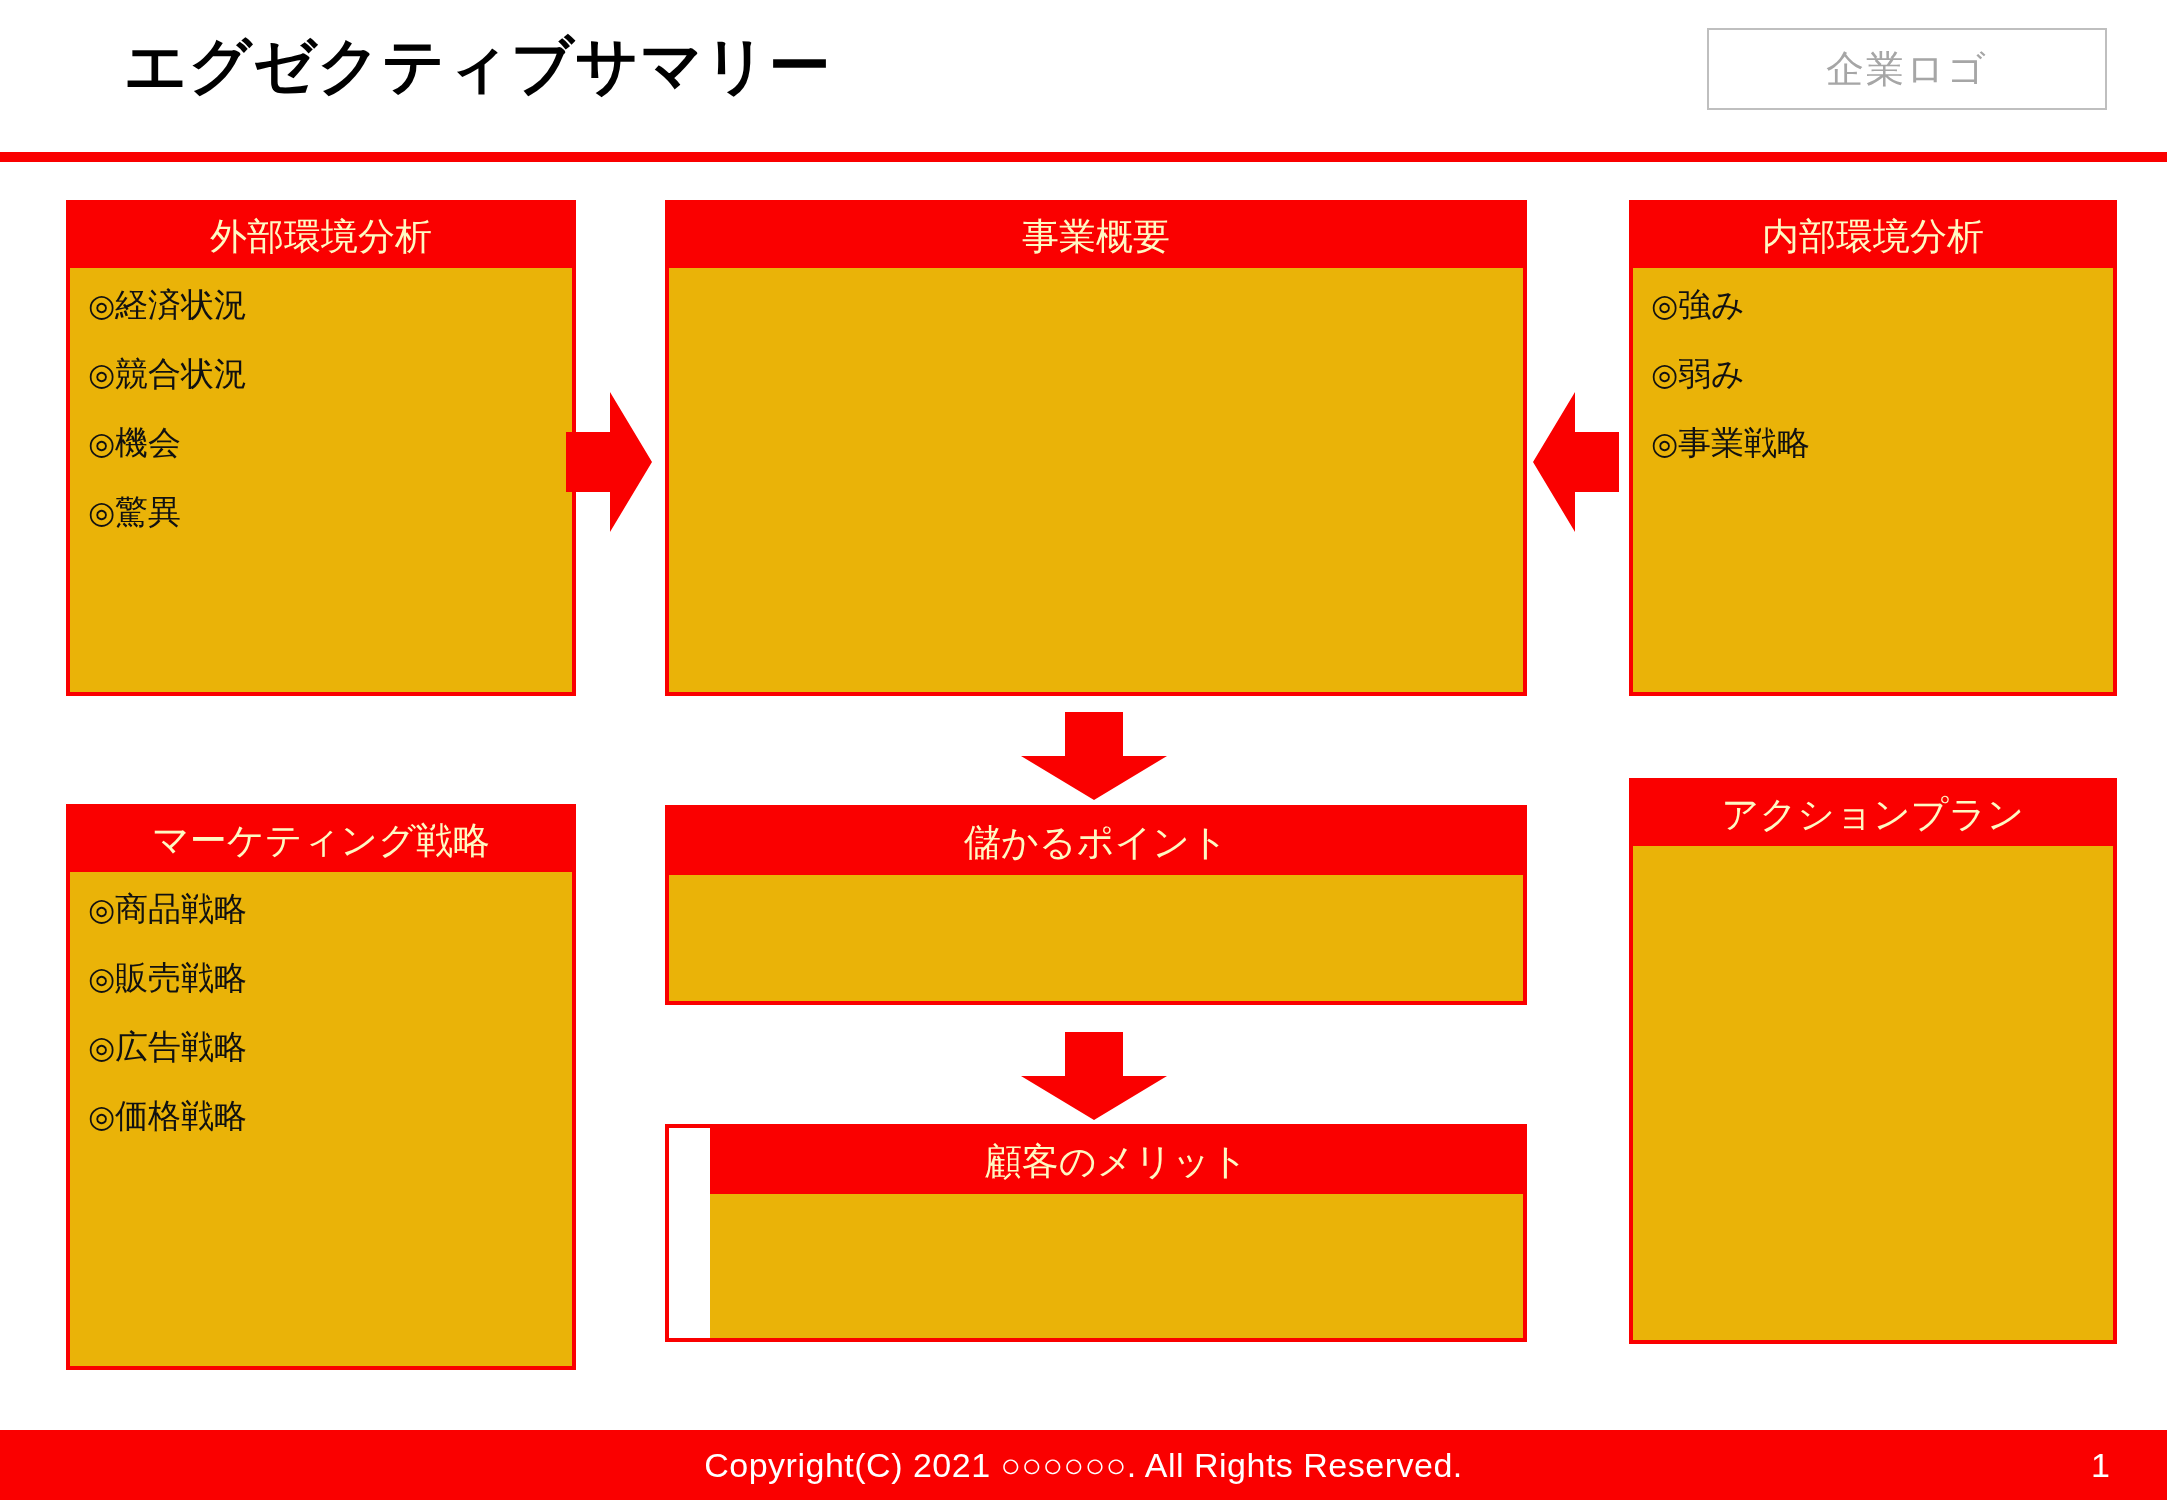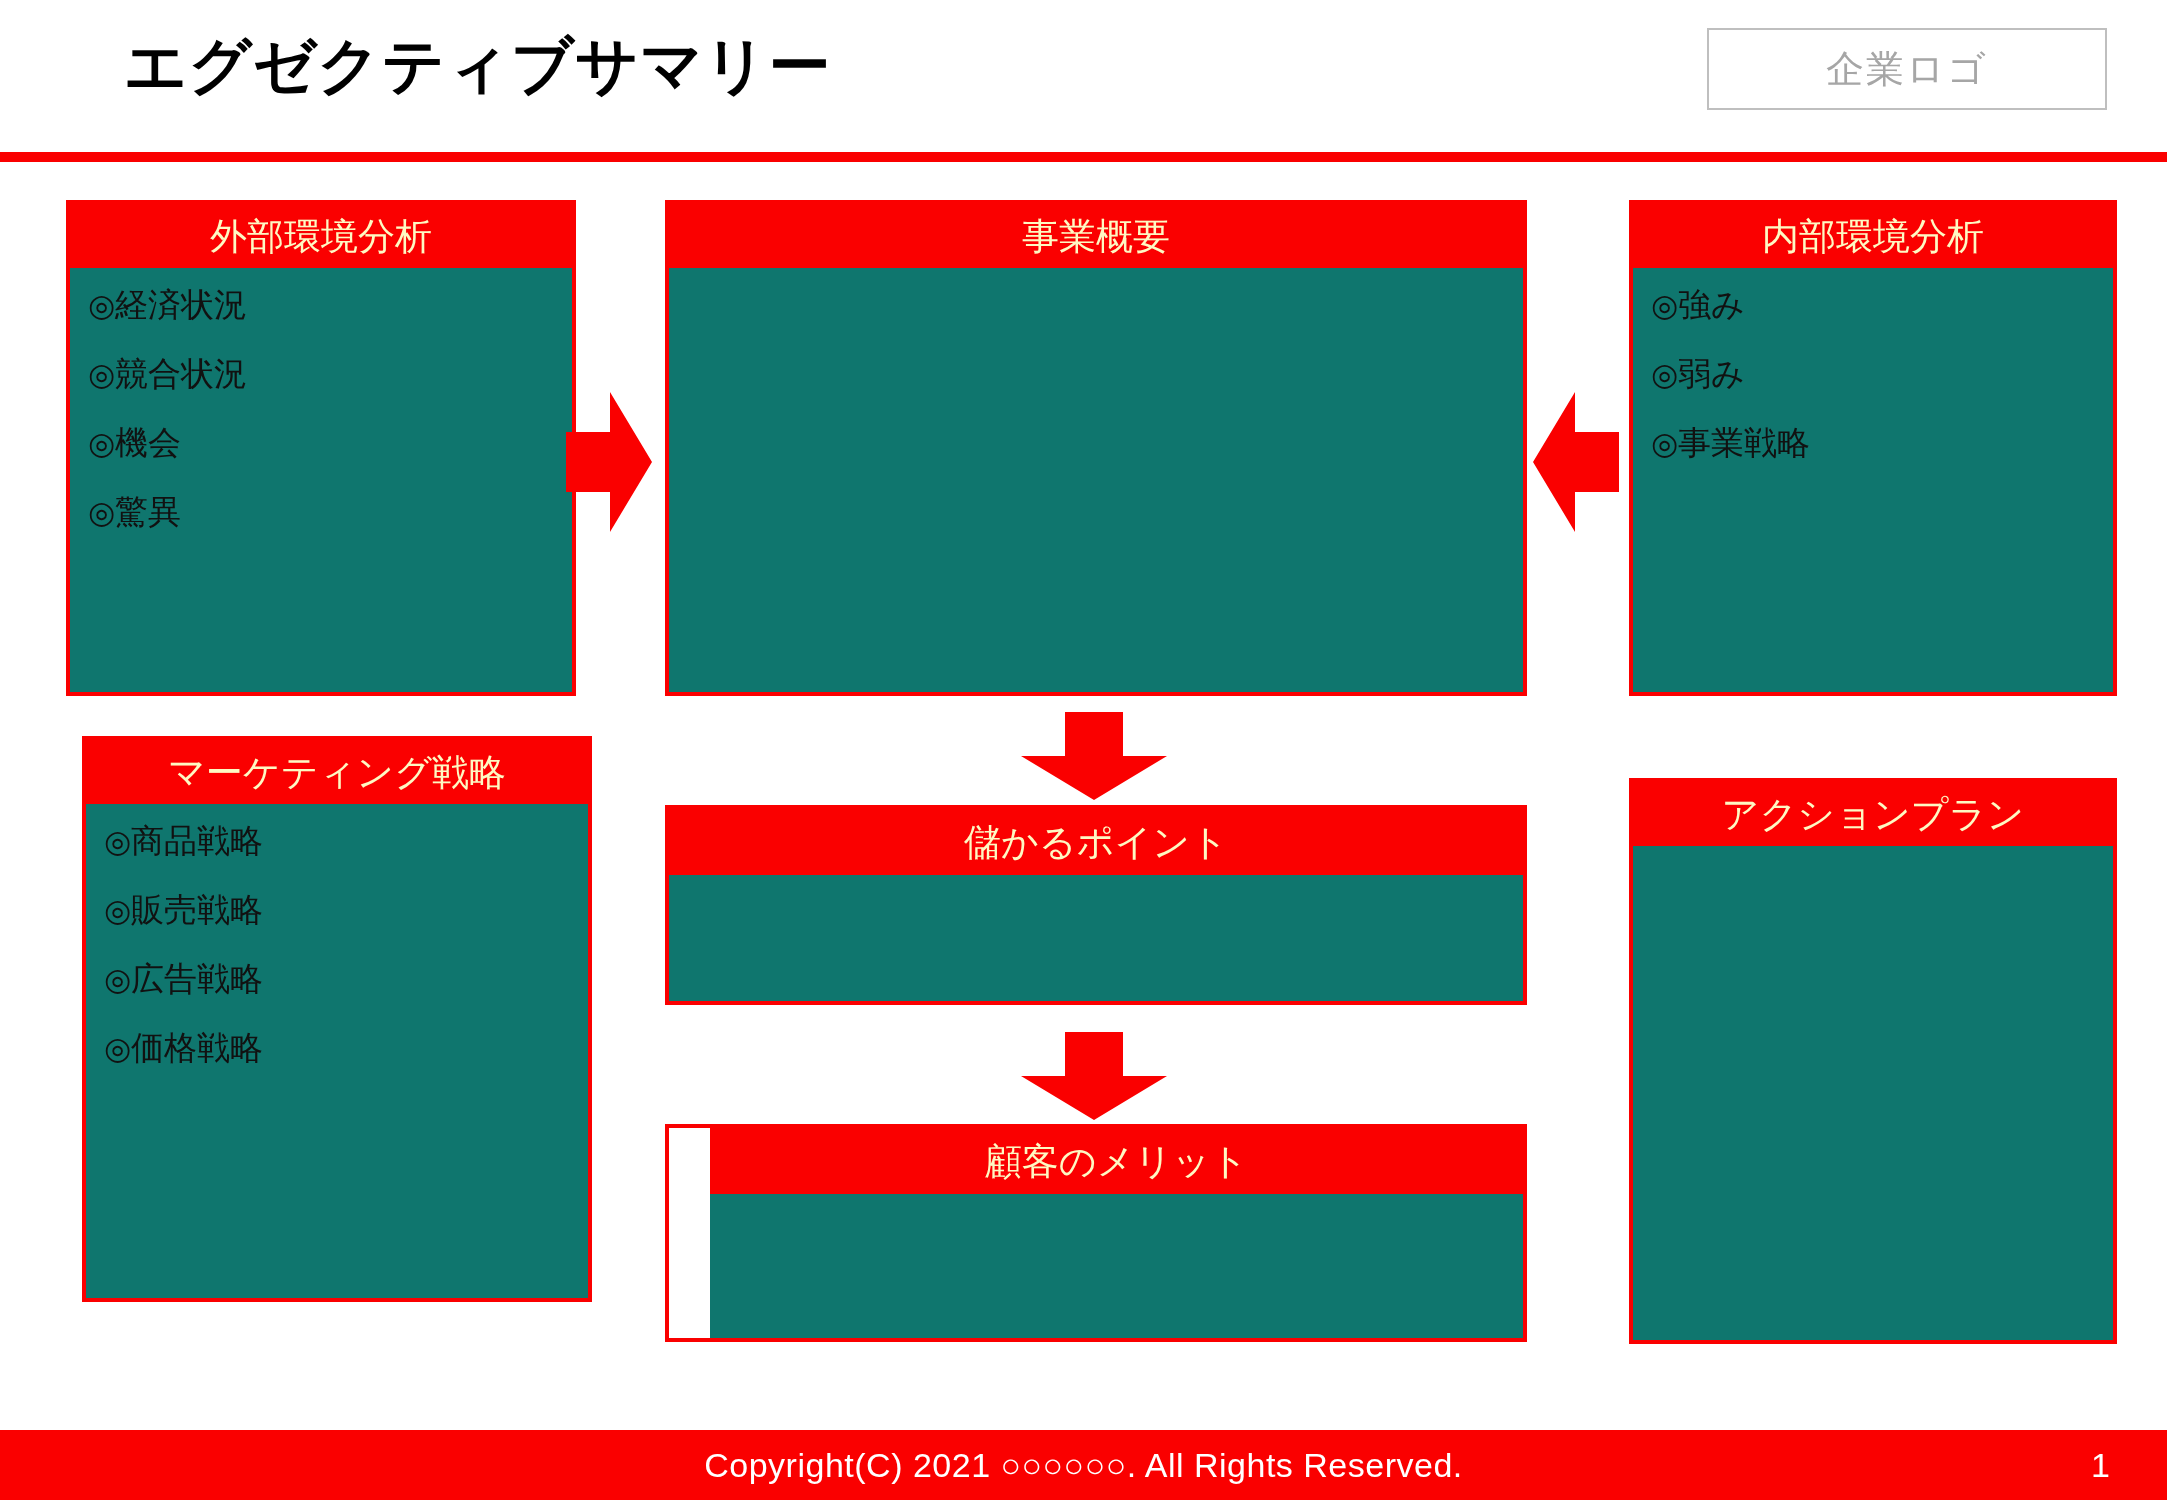--- a/index.html
+++ b/index.html
@@ -77,21 +77,21 @@
     text-align: right;
     font-size: 37px;
     line-height: 1.0;
     white-space: nowrap;
     display: flex;
     align-items: center;
     justify-content: center;
     box-sizing: border-box;
   }
   .panel-body {
-    background: #0f766e;
+    background: #eab308;
     box-sizing: border-box;
     padding: 20px 18px 10px 18px;
   }
   .bullet-item {
     font-size: 33px;
     color: #111111;
     line-height: 1.0;
     margin-bottom: 36px;
     white-space: nowrap;
   }
@@ -105,21 +105,21 @@
   #panel-external .panel-body { height: calc(100% - 64px); }
 
   #panel-overview  { left: 665px; top: 200px; width: 862px;  height: 496px; }
   #panel-overview .panel-head { height: 64px; }
   #panel-overview .panel-body { height: calc(100% - 64px); }
 
   #panel-internal  { left: 1629px; top: 200px; width: 488px; height: 496px; }
   #panel-internal .panel-head { height: 64px; }
   #panel-internal .panel-body { height: calc(100% - 64px); }
 
-  #panel-marketing { left: 66px;  top: 736px;  width: 510px;  height: 566px; margin-left: 16px; }
+  #panel-marketing { left: 66px;  top: 804px;  width: 510px;  height: 566px; }
   #panel-marketing .panel-head { height: 64px; }
   #panel-marketing .panel-body { height: calc(100% - 64px); }
 
   #panel-profit    { left: 665px; top: 805px;  width: 862px;  height: 200px; }
   #panel-profit .panel-head { height: 66px; }
   #panel-profit .panel-body { height: calc(100% - 66px); }
 
   #panel-benefit   { left: 665px; top: 1124px; width: 862px;  height: 218px; padding-left: 41px; }
   #panel-benefit .panel-head { height: 66px; }
   #panel-benefit .panel-body { height: calc(100% - 66px); }

